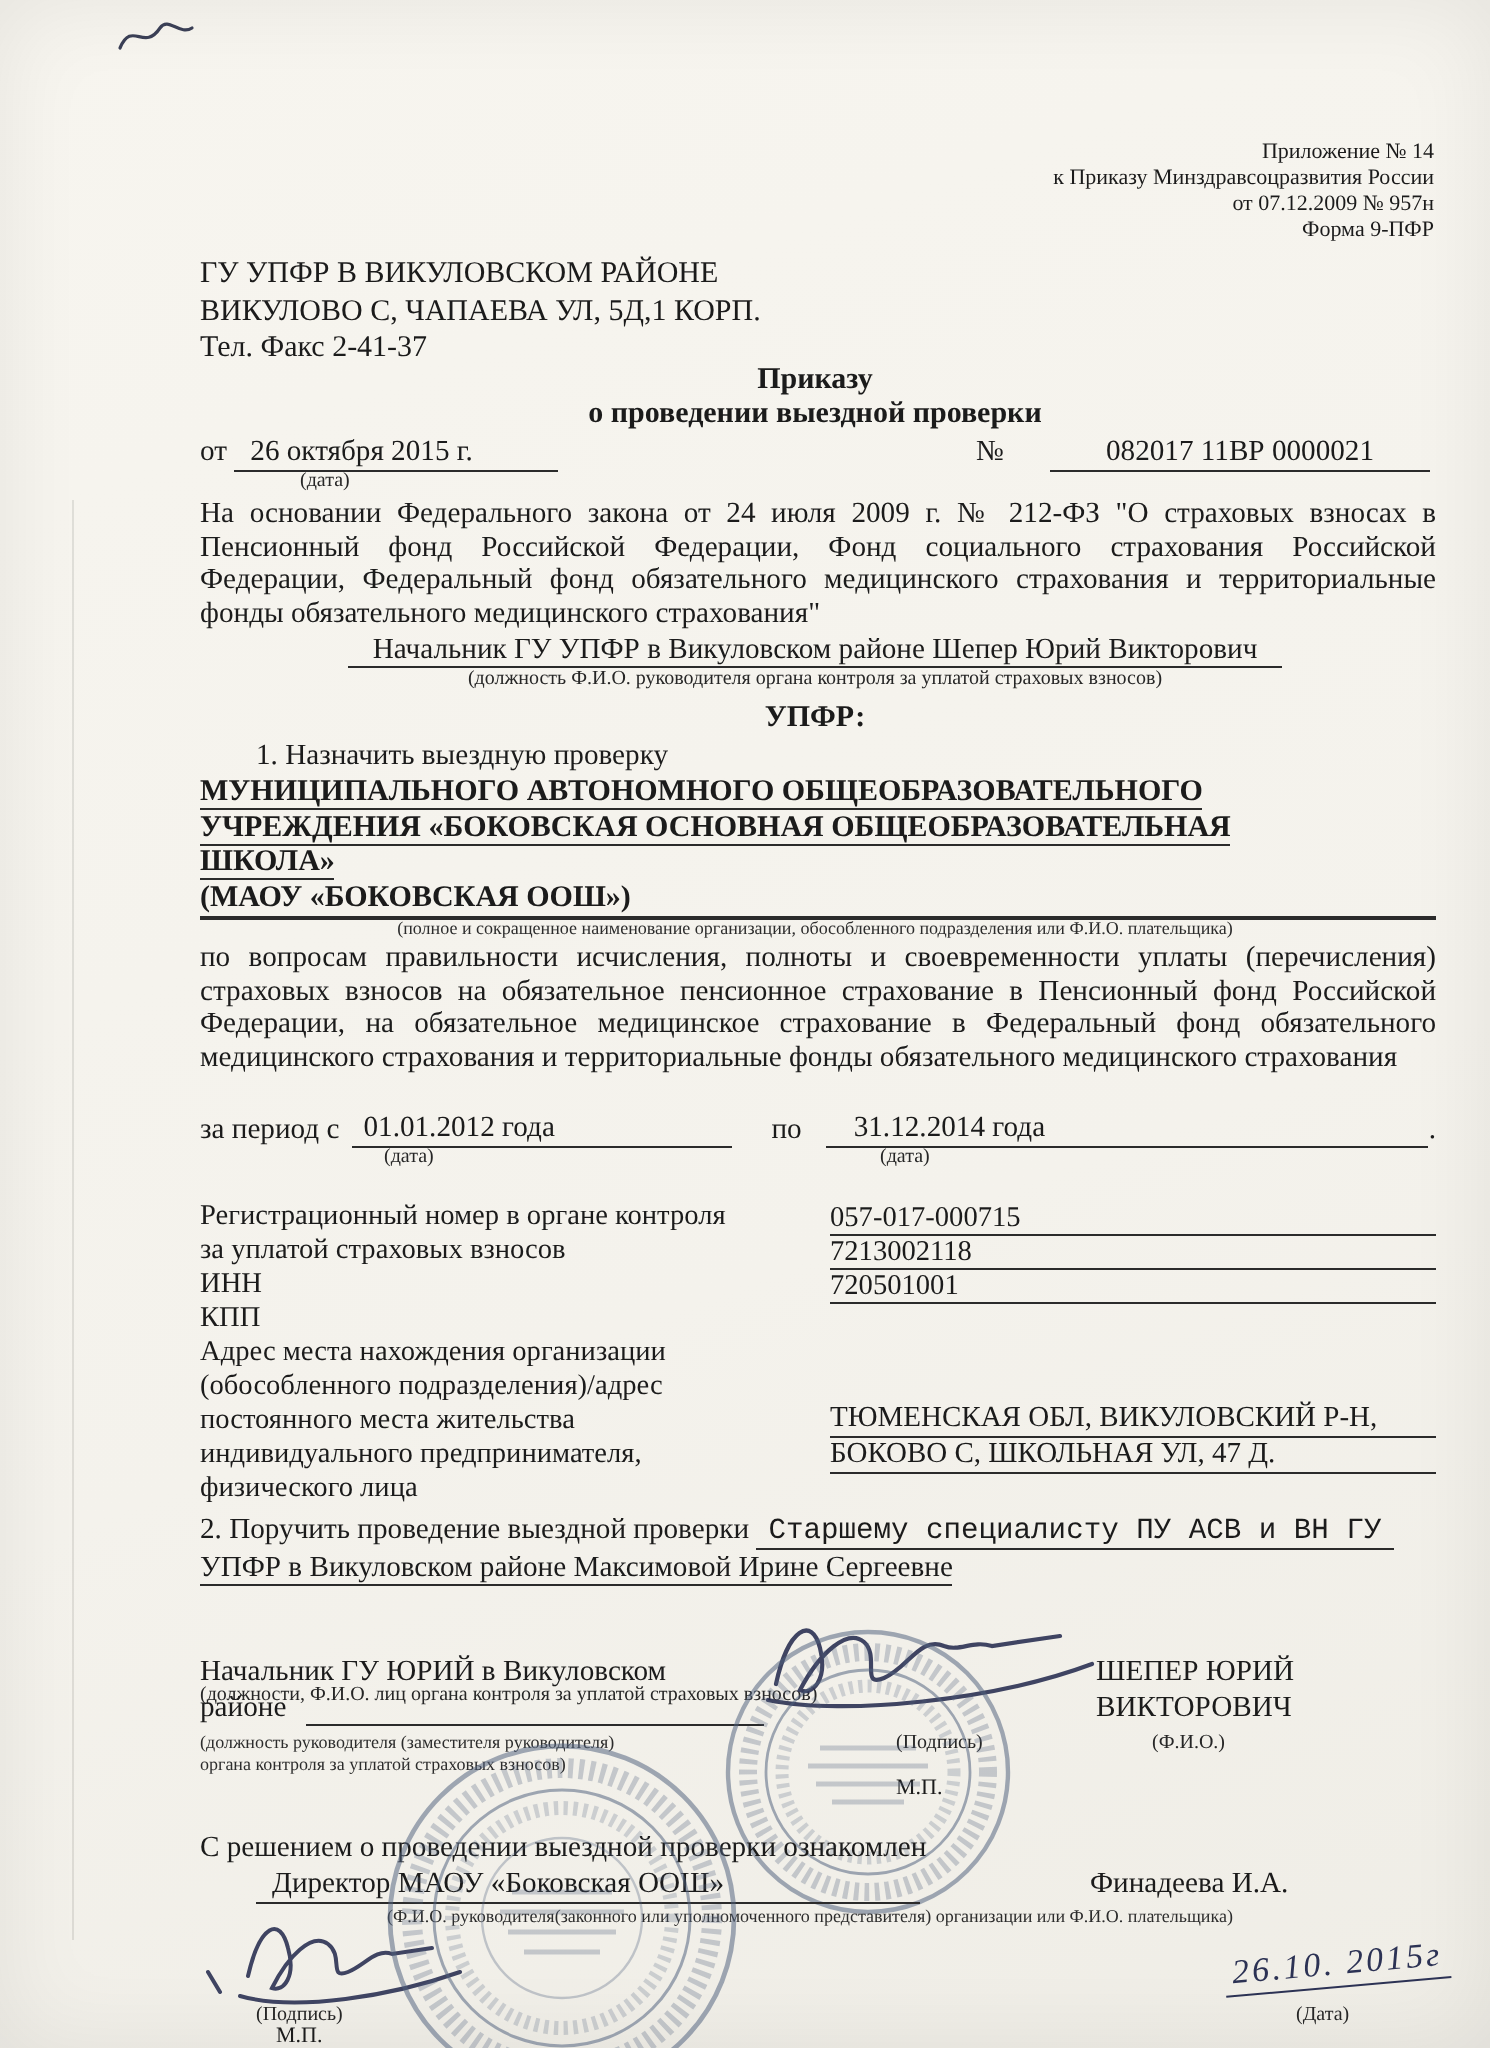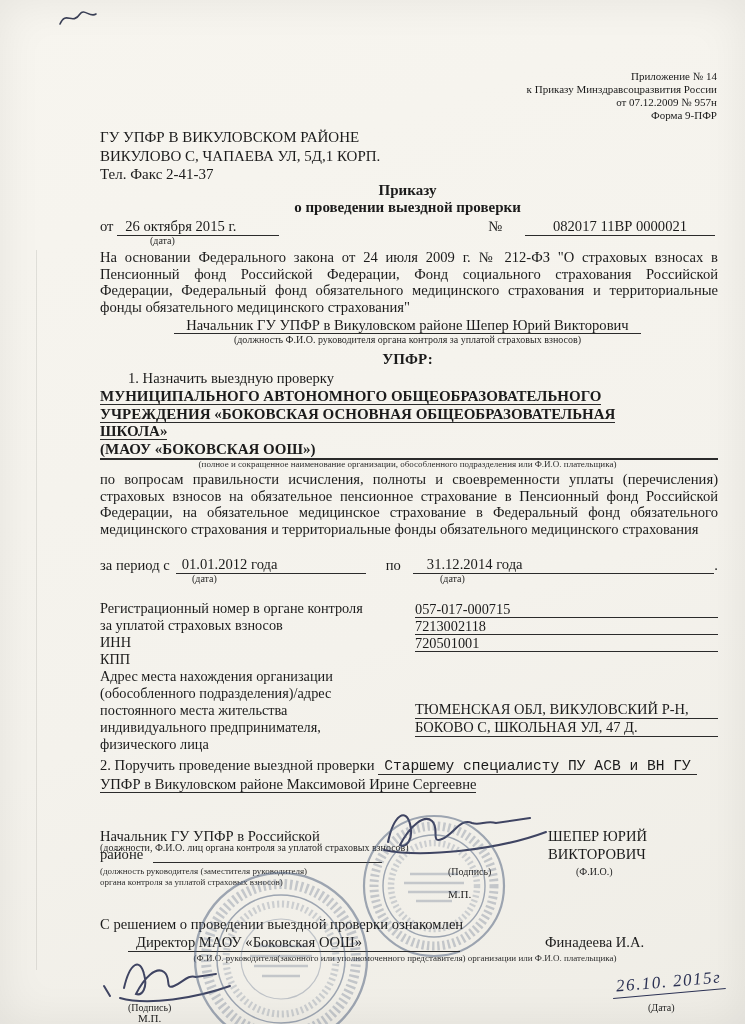--- a/index.html
+++ b/index.html
@@ -117,21 +117,21 @@
       <span>2. Поручить проведение выездной проверки</span>
       <span class="u" style="padding:0 6px;font-family:Liberation Mono, monospace;">Старшему специалисту  ПУ АСВ и ВН  ГУ</span>
     </div>
     <div>
       <span class="u">УПФР в Викуловском районе Максимовой Ирине Сергеевне</span>
     </div>
   </div>
   <div class="abs cap" style="top:794px; left:100px;margin-top:48px;">(должности, Ф.И.О. лиц органа контроля за уплатой страховых взносов)</div>
 
   <div class="abs body-txt" style="top:828px; left:100px; width:282px; line-height:17.5px;">
-    <div>Начальник  ГУ УПФР в  Российской</div>
+    <div>Начальник  ГУ ЮРИЙ в  Викуловском</div>
     <div style="display:flex; align-items:flex-end;">
       <span>районе</span>
       <span class="u" style="flex:1; margin-left:10px; height:14px;"></span>
     </div>
   </div>
   <div class="abs cap-s" style="top:866px; left:100px; width:300px; line-height:11px;">
     <div>(должность руководителя (заместителя руководителя)</div>
     <div>органа контроля за уплатой страховых взносов)</div>
   </div>
 

